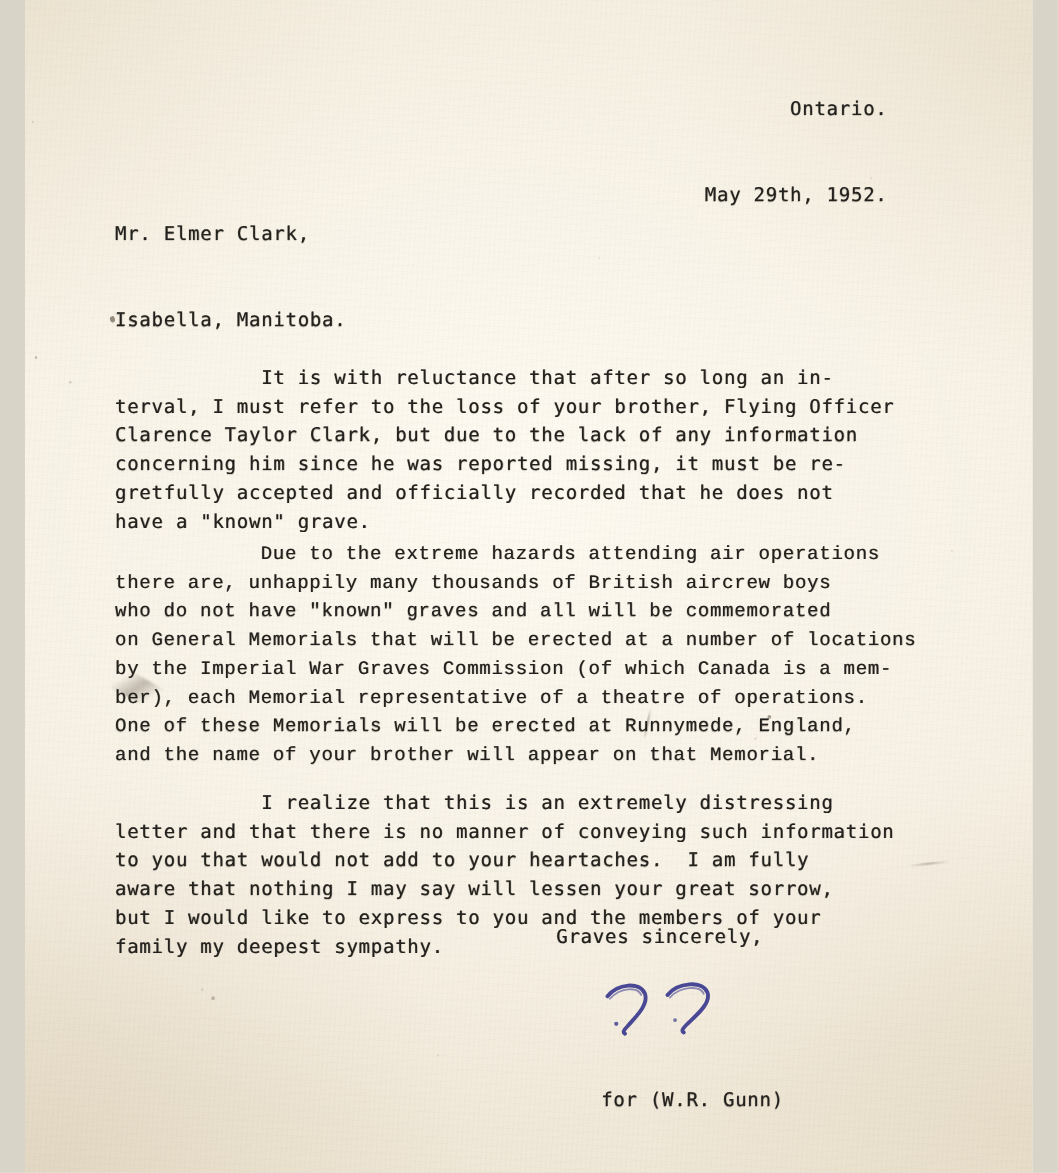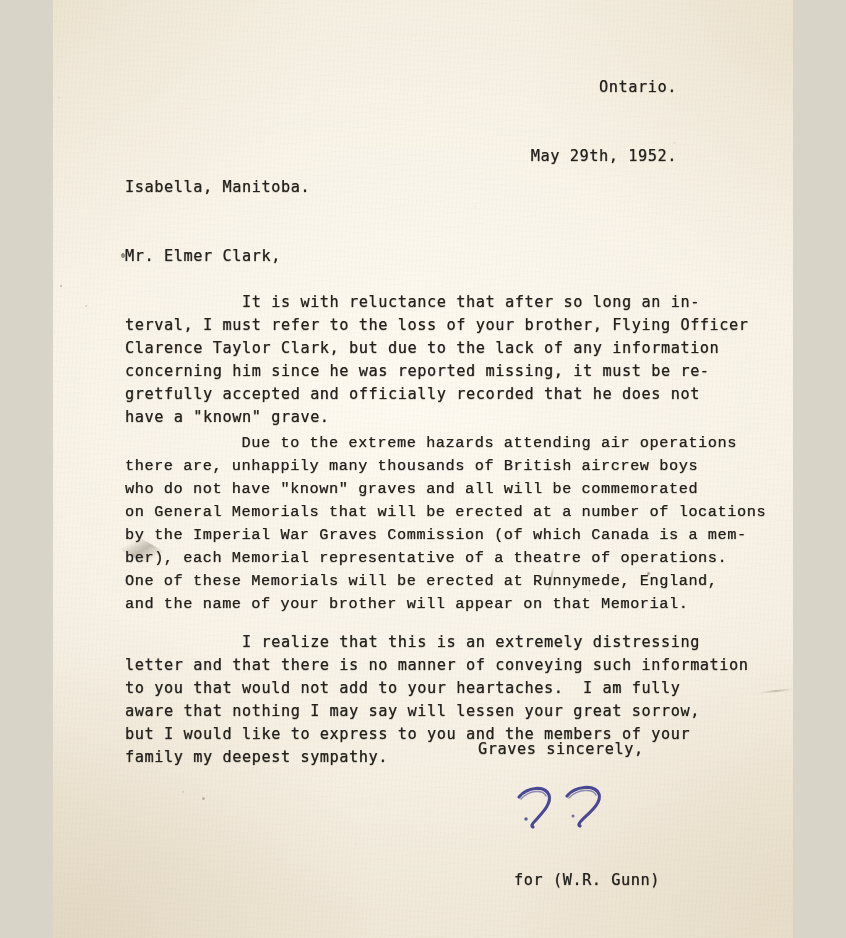--- a/index.html
+++ b/index.html
@@ -4,21 +4,21 @@
 <title>Letter</title>
 <style>
   html, body {
     margin: 0;
     padding: 0;
     background: #d9d4c8;
   }
 
   #page {
     position: relative;
-    width: 740px;
+    width: 806px;
     height: 938px;
     margin: 0 auto;
     overflow: hidden;
     background-color: #f4eddf;
     background-image:
       radial-gradient(ellipse 120% 90% at 48% 42%, rgba(255,252,244,0.85) 0%, rgba(255,252,244,0.0) 62%),
       radial-gradient(ellipse 60% 50% at 2% 100%, rgba(196,178,146,0.30) 0%, rgba(196,178,146,0) 70%),
       radial-gradient(ellipse 55% 45% at 100% 96%, rgba(203,186,154,0.26) 0%, rgba(203,186,154,0) 70%),
       radial-gradient(ellipse 50% 40% at 100% 4%, rgba(206,190,158,0.22) 0%, rgba(206,190,158,0) 72%),
       radial-gradient(ellipse 50% 45% at 0% 0%, rgba(208,193,162,0.20) 0%, rgba(208,193,162,0) 72%),
@@ -154,22 +154,22 @@
   <div class="stray" id="stray-dot-upper"></div>
   <div class="stray" id="stray-dot-lowerleft"></div>
   <div class="stray" id="stray-fiber-right"></div>
 
   <div class="typed" id="datelines">
     <div class="l1">Ontario.</div>
     <div class="l2">May 29th, 1952.</div>
   </div>
 
   <div class="typed" id="addressee">
+    <div>Mr. Elmer Clark,</div>
     <div>Isabella, Manitoba.</div>
-    <div>Mr. Elmer Clark,</div>
   </div>
 
 
   <div class="typed para" id="para1"><div>            It is with reluctance that after so long an in-</div><div>terval, I must refer to the loss of your brother, Flying Officer</div><div>Clarence Taylor Clark, but due to the lack of any information</div><div>concerning him since he was reported missing, it must be re-</div><div>gretfully accepted and officially recorded that he does not</div><div>have a "known" grave.</div></div>
   <div class="typed para" id="para2"><div>            Due to the extreme hazards attending air operations</div><div>there are, unhappily many thousands of British aircrew boys</div><div>who do not have "known" graves and all will be commemorated</div><div>on General Memorials that will be erected at a number of locations</div><div>by the Imperial War Graves Commission (of which Canada is a mem-</div><div>ber), each Memorial representative of a theatre of operations.</div><div>One of these Memorials will be erected at Runnymede, England,</div><div>and the name of your brother will appear on that Memorial.</div></div>
   <div class="typed para" id="para3"><div>            I realize that this is an extremely distressing</div><div>letter and that there is no manner of conveying such information</div><div>to you that would not add to your heartaches.  I am fully</div><div>aware that nothing I may say will lessen your great sorrow,</div><div>but I would like to express to you and the members of your</div><div>family my deepest sympathy.</div></div>
 
   <div class="typed" id="closing">Graves sincerely,</div>
 
   <svg id="signature" viewBox="0 0 110 48">

